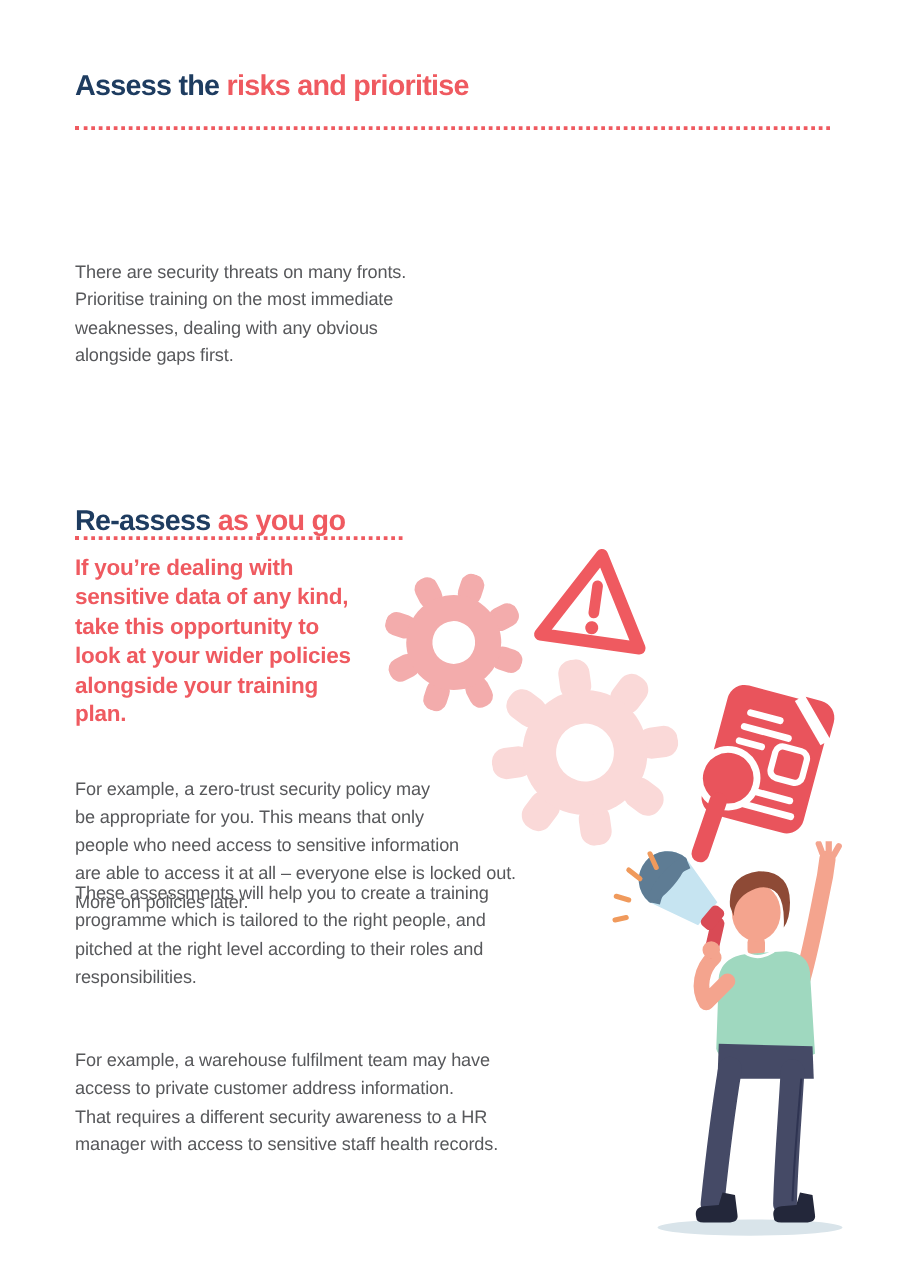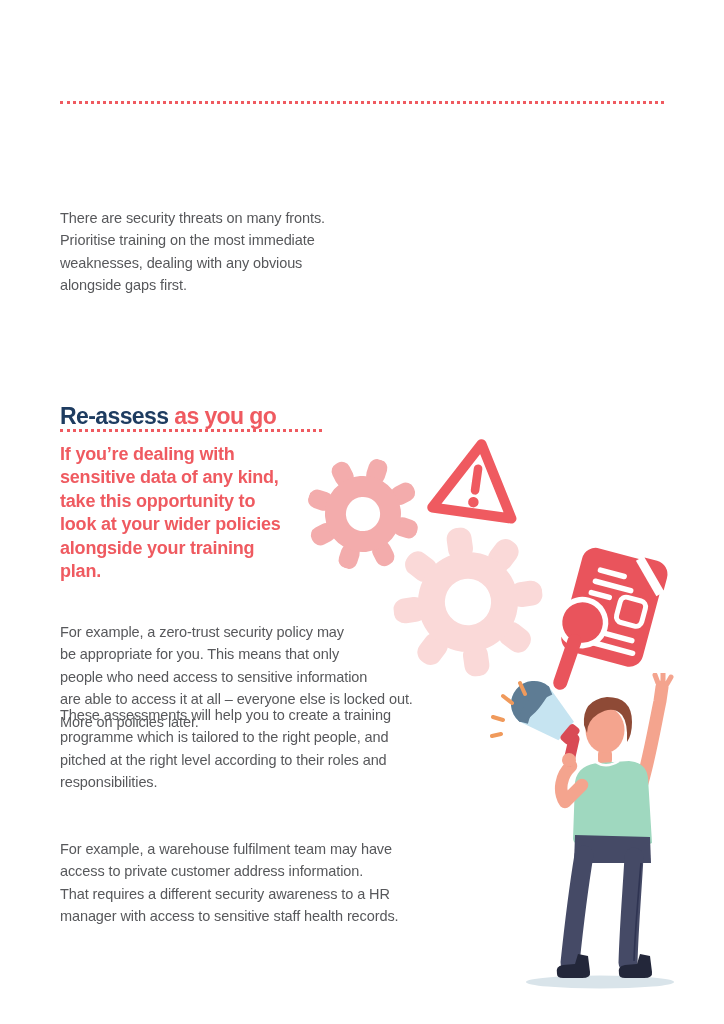--- a/index.html
+++ b/index.html
@@ -22,20 +22,21 @@
         line-height:22.4px;letter-spacing:-0.1px;white-space:pre-line}
   .callout{position:absolute;font-size:18px;font-weight:bold;color:var(--coral);
         line-height:23.4px;letter-spacing:-0.2px;white-space:pre-line}
   .art{position:absolute}
 </style>
 </head>
 <body>
 
 <div class="page">
 
+  <h1 class="h" style="left:60px;top:57px"><span class="navy">Assess the </span><span class="coral">risks and prioritise</span></h1>
 
   <div class="rule" style="left:60px;top:101px;width:604px"></div>
 
 
   <p class="bodytxt" style="left:60px;top:207px;width:330px">There are security threats on many fronts.
 Prioritise training on the most immediate
 weaknesses, dealing with any obvious
 alongside gaps first.</p>
 
   <h2 class="h" style="left:60px;top:405px"><span class="navy">Re-assess </span><span class="coral">as you go</span></h2>

